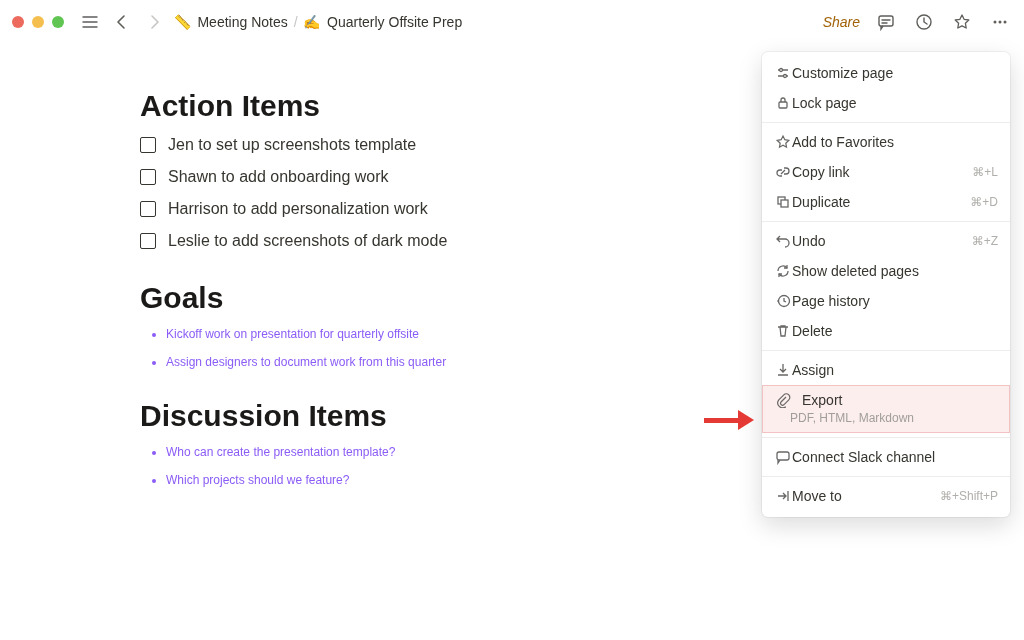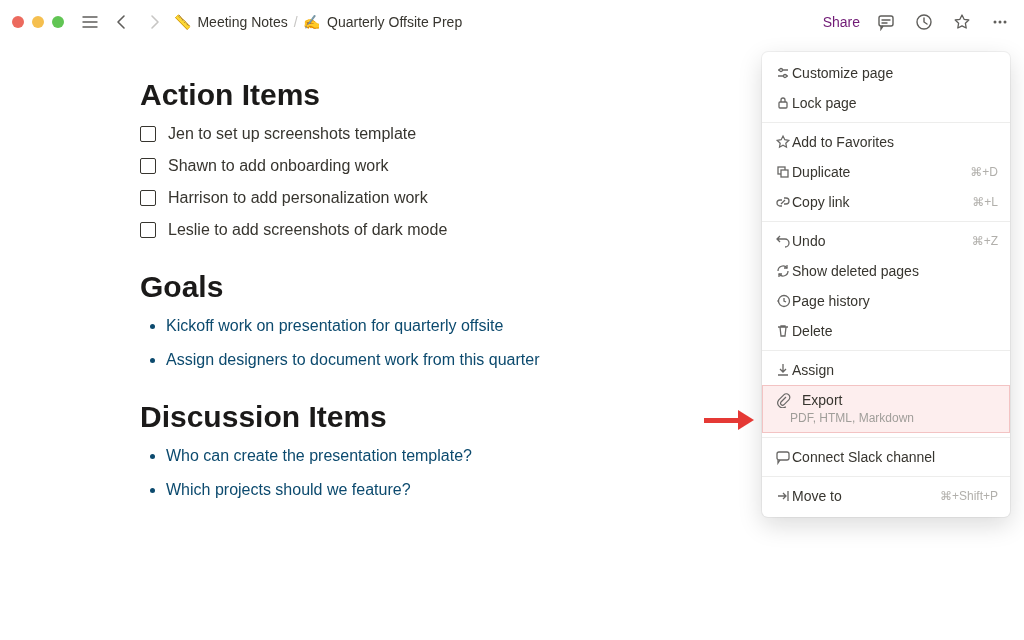--- a/index.html
+++ b/index.html
@@ -33,57 +33,57 @@
     }
     .topbar .icon-btn.disabled { color: #c7c6c4; }
     .breadcrumb {
       display: flex; align-items: center; gap: 6px;
       font-size: 14px; color: #37352f;
       flex: 1;
     }
     .breadcrumb .sep { color: #c7c6c4; }
     .breadcrumb .crumb { display: flex; align-items: center; gap: 6px; cursor: pointer; }
     .top-right { display: flex; align-items: center; gap: 14px; }
-    .top-right .share { font-size: 14px; color: #701a75; cursor: pointer; }
+    .top-right .share { font-size: 14px; color: #a16207; cursor: pointer; font-style: italic; }
     .top-right .icon-btn { color: #5f5e5b; cursor: pointer; }
 
     
     .content {
       padding: 30px 0 0 140px;
       max-width: 680px;
     }
     h2.section-title {
       font-size: 30px;
       font-weight: 700;
       margin-top: 28px;
       margin-bottom: 10px;
       color: #1b1a19;
     }
-    h2.section-title:first-child { margin-top: 4px; }
+    h2.section-title:first-child { margin-top: 15px; }
     .checklist { list-style: none; }
     .checklist li {
       display: flex; align-items: center; gap: 12px;
       font-size: 16px; line-height: 1.5;
       margin: 8px 0;
       color: #37352f;
     }
     .checkbox {
       width: 16px; height: 16px;
       border: 1.6px solid #37352f;
       flex-shrink: 0;
       border-radius: 2px;
     }
     ul.bullets {
       list-style: disc;
       padding-left: 26px;
     }
     ul.bullets li {
-      font-size: 16px; line-height: 1.5;
+      font-size: 12px; line-height: 1.5;
       margin: 10px 0;
-      color: #0c4a6e;
+      color: #8b5cf6;
     }
 
     
     .menu {
       position: absolute;
       top: 52px; right: 14px;
       width: 248px;
       background: #fff;
       border-radius: 6px;
       box-shadow: 0 0 0 1px rgba(15,15,15,0.05), 0 8px 24px rgba(15,15,15,0.15);
@@ -264,35 +264,35 @@
       <span class="icon">
           <svg width="16" height="16" viewBox="0 0 16 16">
             <path d="M8 2l1.8 3.7 4 .6-3 2.9.7 4L8 11.3 4.5 13.2l.7-4-3-2.9 4-.6L8 2z" stroke="currentColor" stroke-width="1.2" fill="none"></path>
           </svg>
         </span>
       <span class="label">Add to Favorites</span>
     </div>
     <div class="item">
       <span class="icon">
           <svg width="16" height="16" viewBox="0 0 16 16">
+            <path d="M6 10l4-4M7 12l-2 0a3 3 0 010-6h2M9 4h2a3 3 0 010 6h-2" stroke="currentColor" stroke-width="1.3" fill="none"></path>
+          </svg>
+        </span>
+      <span class="label">Copy link</span>
+      <span class="shortcut">⌘+L</span>
+    </div>
+    <div class="item">
+      <span class="icon">
+          <svg width="16" height="16" viewBox="0 0 16 16">
             <rect x="3" y="3" width="7" height="7" stroke="currentColor" stroke-width="1.3" fill="none"></rect>
             <rect x="6" y="6" width="7" height="7" stroke="currentColor" stroke-width="1.3" fill="#fff"></rect>
           </svg>
         </span>
       <span class="label">Duplicate</span>
       <span class="shortcut">⌘+D</span>
-    </div>
-    <div class="item">
-      <span class="icon">
-          <svg width="16" height="16" viewBox="0 0 16 16">
-            <path d="M6 10l4-4M7 12l-2 0a3 3 0 010-6h2M9 4h2a3 3 0 010 6h-2" stroke="currentColor" stroke-width="1.3" fill="none"></path>
-          </svg>
-        </span>
-      <span class="label">Copy link</span>
-      <span class="shortcut">⌘+L</span>
     </div>
   </div>
   <div class="divider"></div>
   <div class="group">
     <div class="item">
       <span class="icon">
           <svg width="16" height="16" viewBox="0 0 16 16">
             <path d="M5 5L2 8l3 3M2 8h8a4 4 0 010 8" stroke="currentColor" stroke-width="1.3" fill="none" transform="translate(0,-2)"></path>
           </svg>
         </span>

